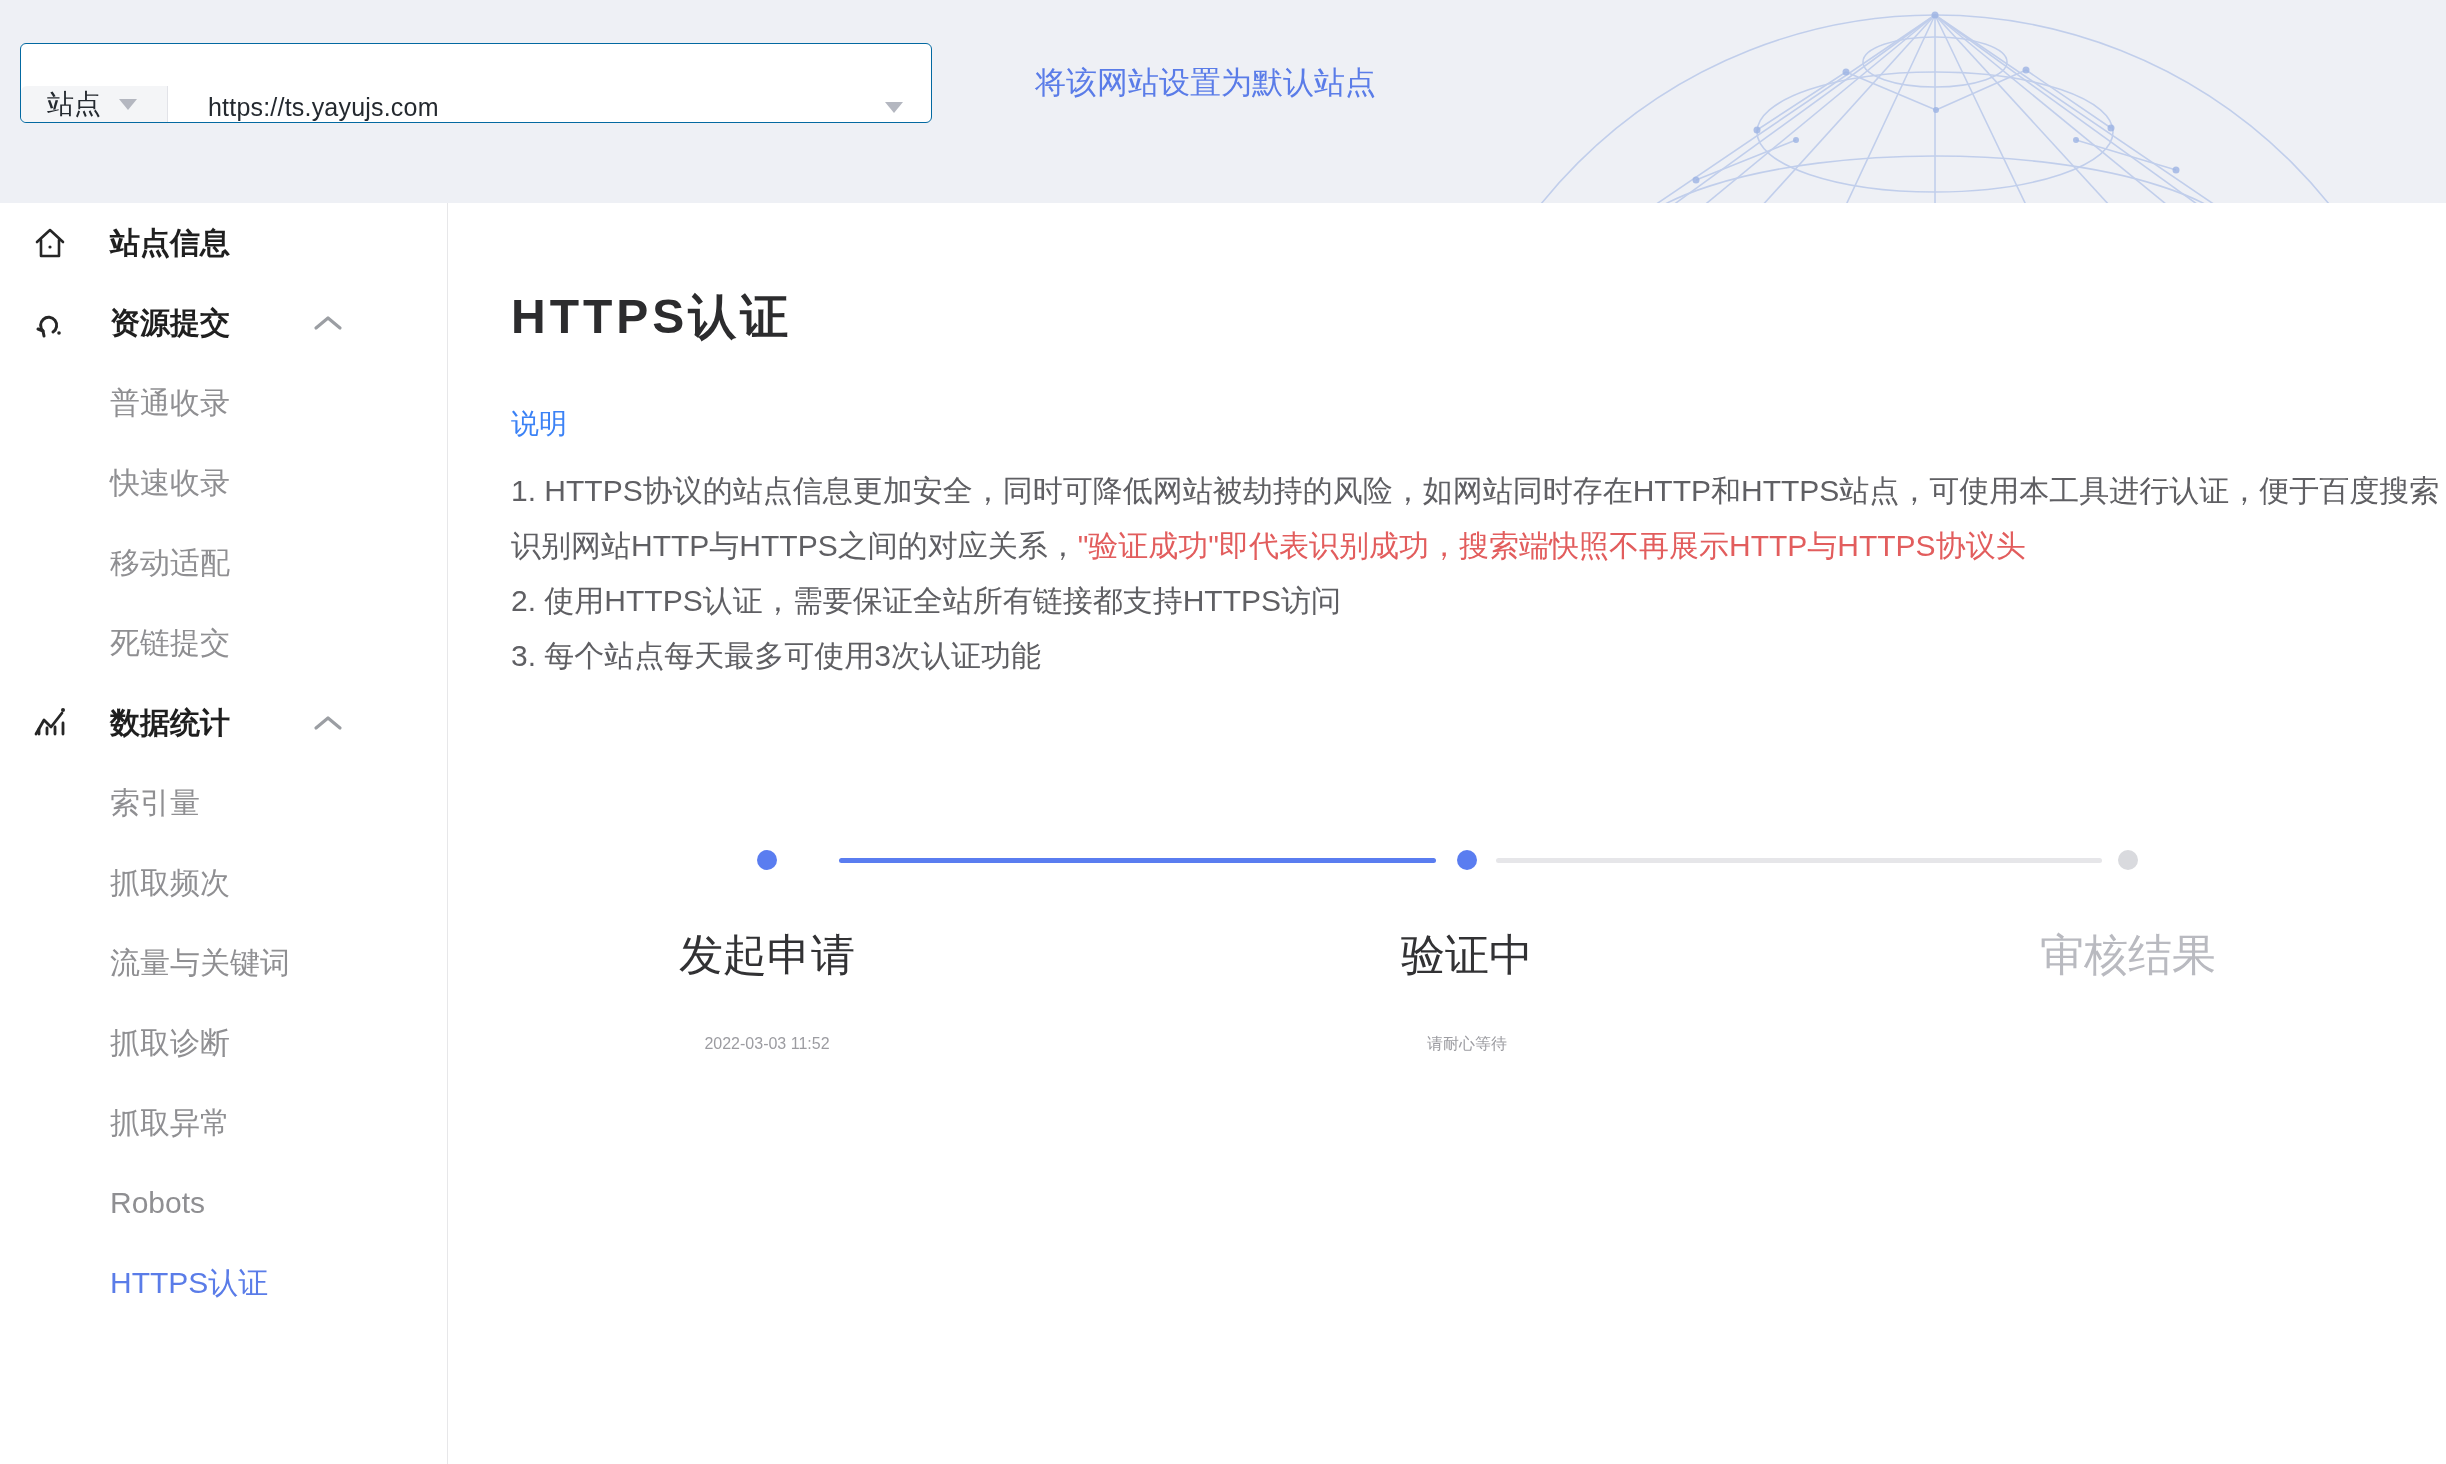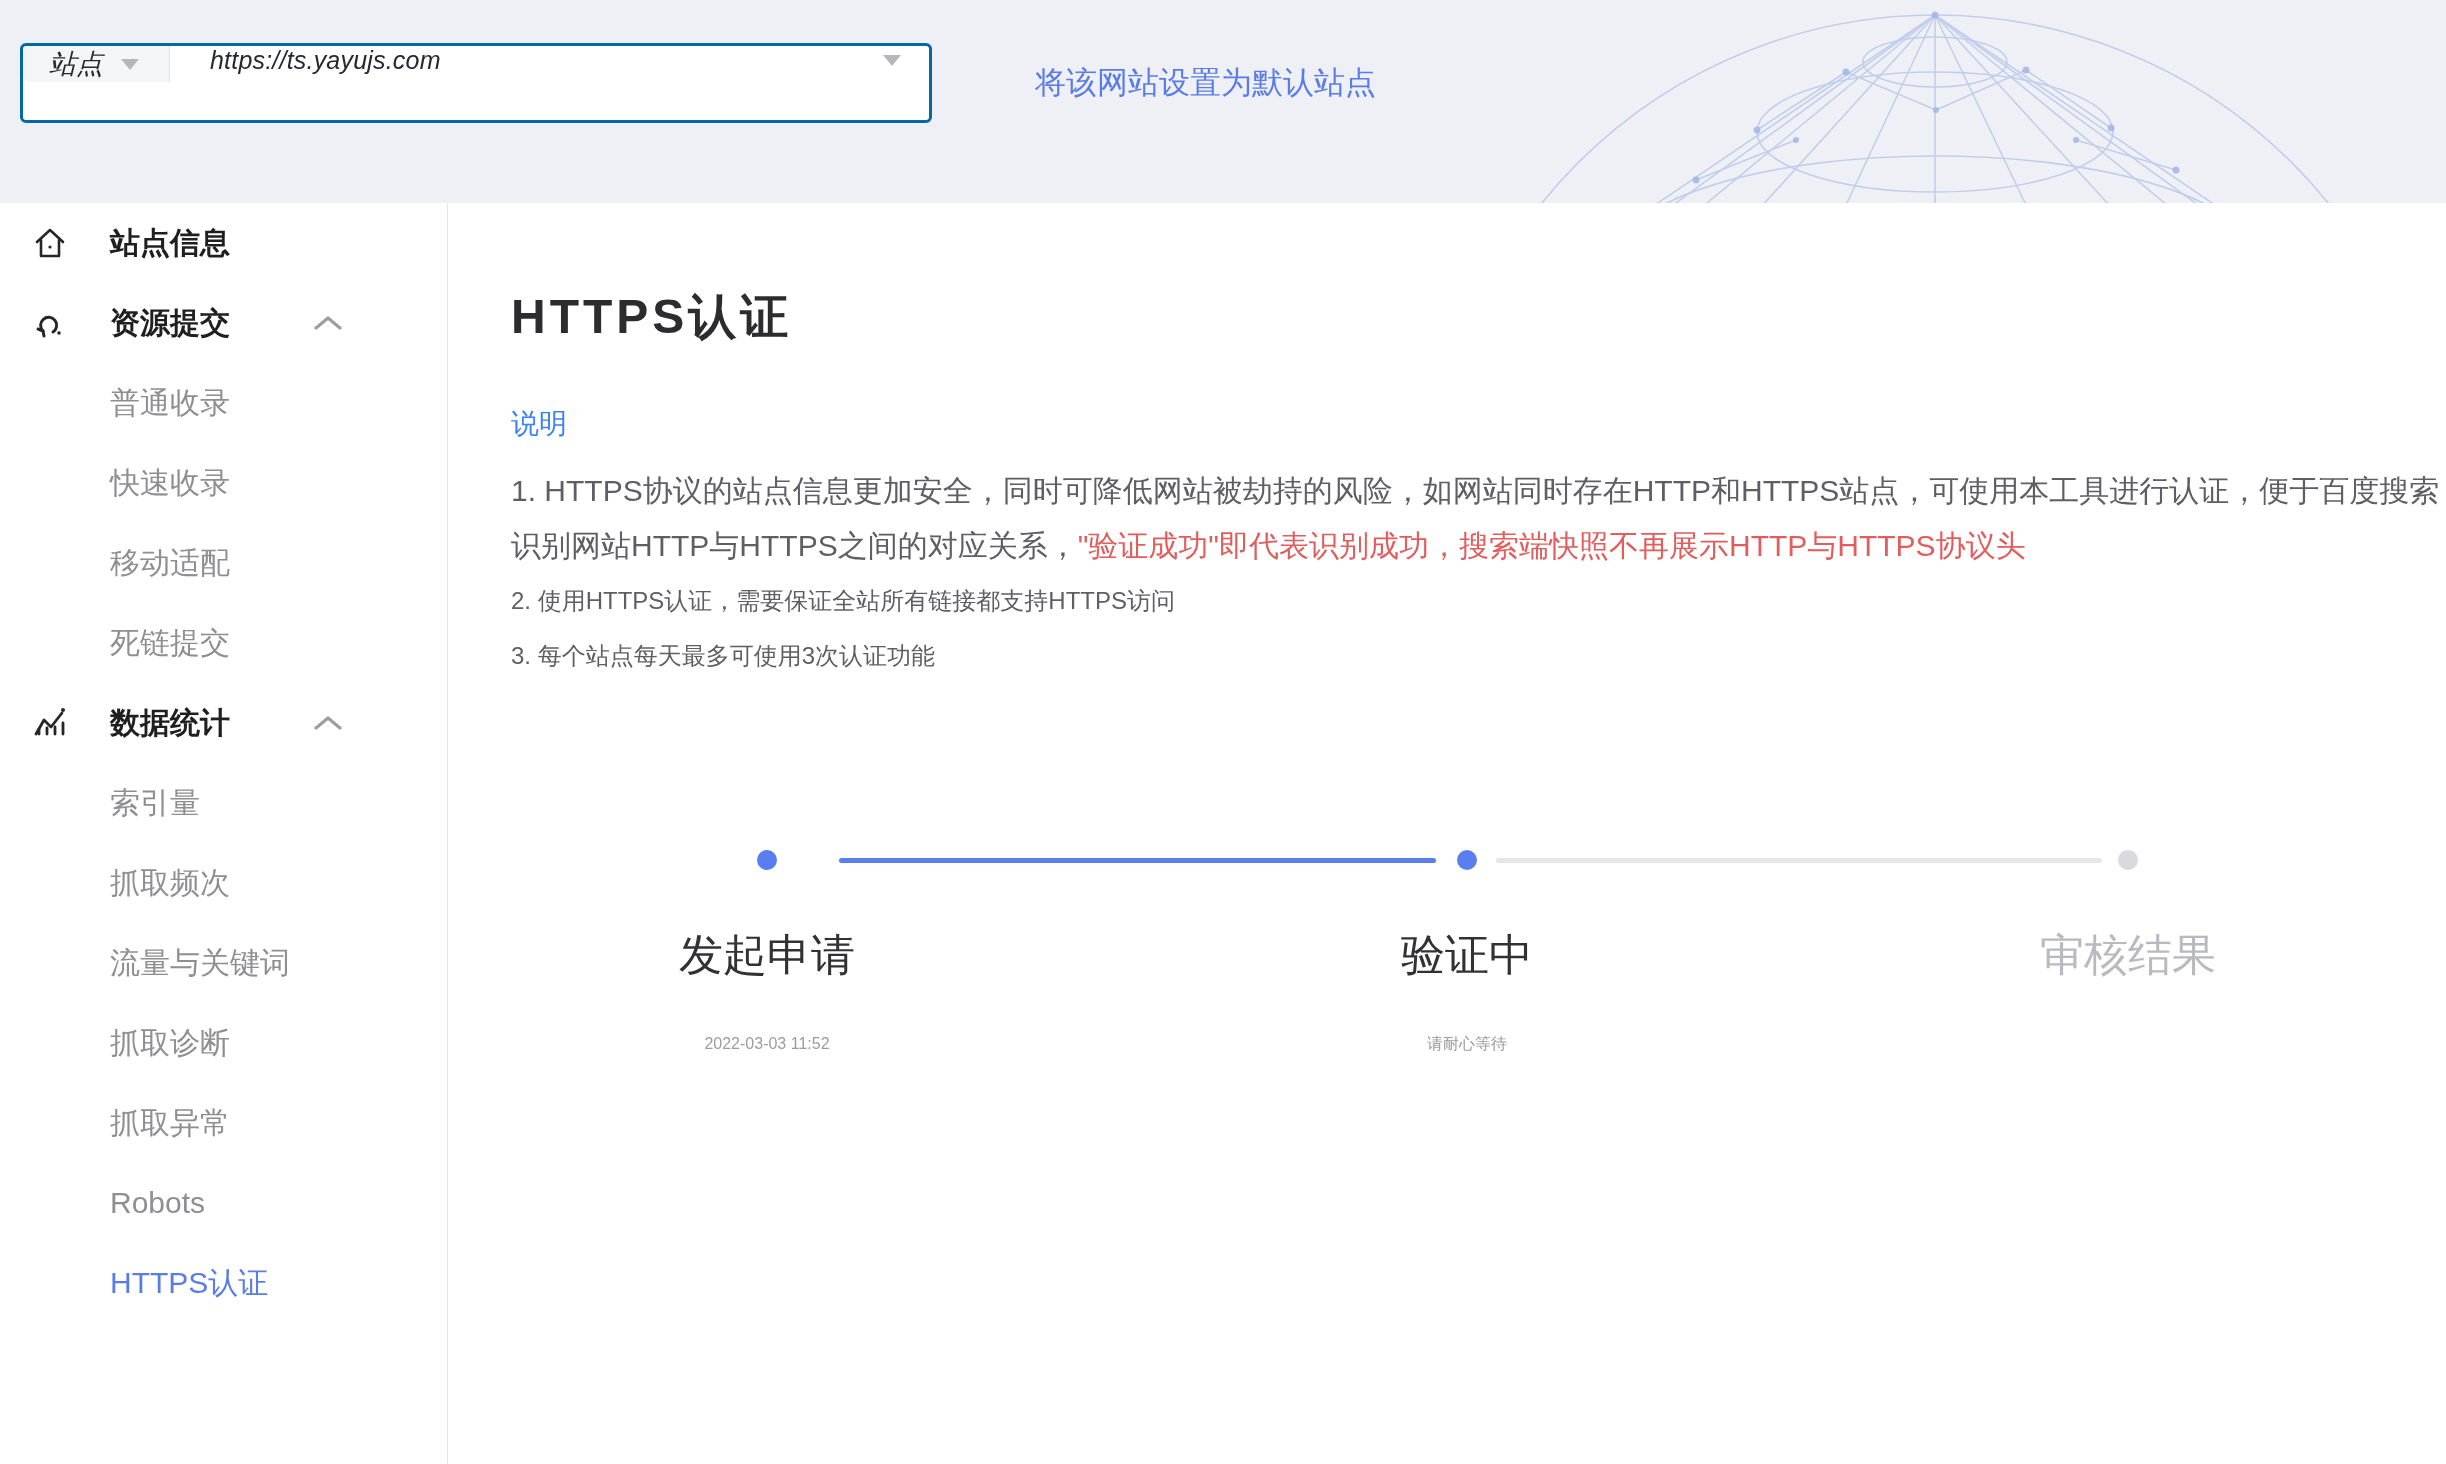--- a/index.html
+++ b/index.html
@@ -10,22 +10,22 @@
     -webkit-font-smoothing:antialiased;
   }
   
   .header{
     position:absolute;left:0;top:0;width:2446px;height:203px;
     background:#eef0f5;z-index:2;overflow:hidden;
   }
   .globe{position:absolute;right:0;top:0;pointer-events:none;}
   .site-selector{
     position:absolute;left:20px;top:43px;height:80px;width:912px;
-    background:#ffffff;border:3px solid #0369a1;border-radius:6px;
-    display:flex;align-items:flex-start;box-sizing:border-box;z-index:3;font-style:italic;
+    background:#ffffff;border:1px solid #0369a1;border-radius:6px;
+    display:flex;align-items:flex-end;box-sizing:border-box;z-index:3;
   }
   .site-seg{
     width:147px;background:#f4f5f7;border-right:1px solid #e2e3e8;
     border-radius:6px 0 0 6px;display:flex;align-items:center;
     padding:0 0 0 26px;box-sizing:border-box;cursor:pointer;
   }
   .site-seg .lbl{font-size:27px;color:#24292f;}
   .caret{
     width:0;height:0;border-left:9px solid transparent;border-right:9px solid transparent;
     border-top:11px solid #b4b7c0;margin-left:18px;flex:0 0 auto;
@@ -61,21 +61,21 @@
     box-sizing:border-box;padding:86px 0 0 62px;
   }
   .page-title{
     font-size:48px;font-weight:bold;color:#2c2c2e;letter-spacing:4px;line-height:56px;
   }
   .notes-label{margin-top:62px;font-size:28px;color:#3b82f6;line-height:34px;}
   .notes{
     margin-top:22px;width:1930px;font-size:30px;color:#5f5f63;line-height:55px;
   }
   .notes .red{color:#e25d5d;}
-  .note-line{font-size:24px;color:#5f5f63;line-height:55px;width:1930px;}
+  .note-line{font-size:30px;color:#5f5f63;line-height:55px;width:1930px;}
   
   .stepper{position:absolute;left:0;top:0;width:100%;height:100%;pointer-events:none;margin-top:36px;}
   .dot{position:absolute;width:20px;height:20px;border-radius:50%;top:611px;}
   .dot.blue{background:#5a7df0;}
   .dot.gray{background:#d9dade;}
   .dot.d1{left:308px;}
   .dot.d2{left:1008px;}
   .dot.d3{left:1669px;}
   .sline{position:absolute;top:619px;height:5px;border-radius:3px;}
   .sline.blue{left:390px;width:597px;background:#5a7df0;}

